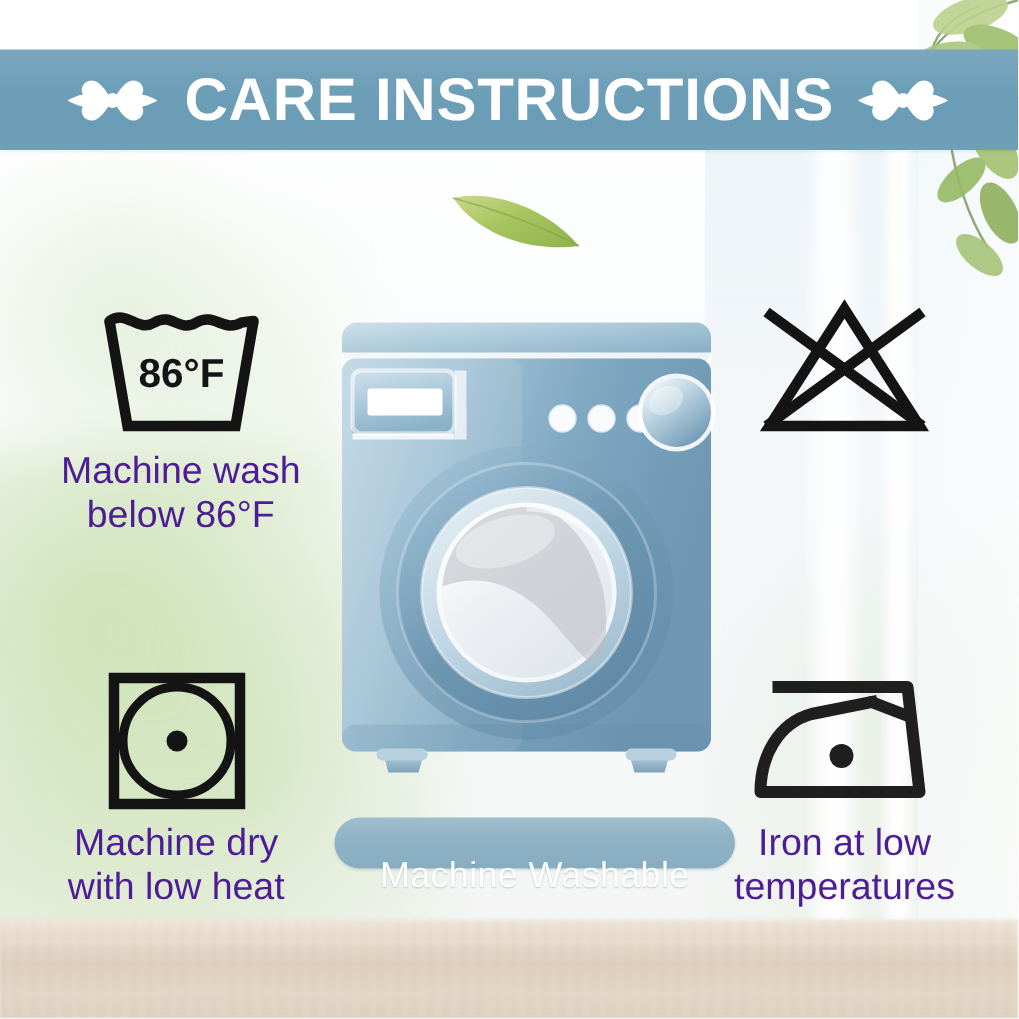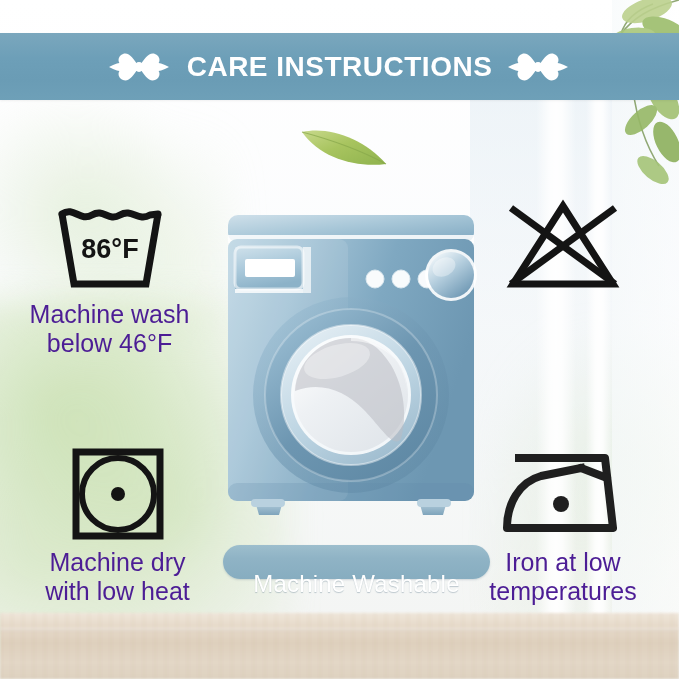--- a/index.html
+++ b/index.html
@@ -73,37 +73,37 @@
   .leaf-float{ position:absolute; left:298px; top:120px; width:95px; height:55px; }
 
   
   .banner{
     position:absolute; left:0; top:33px; width:679px; height:67px;
     background:linear-gradient(180deg,#7aa7bd 0%,#6d9fb8 38%,#6a9cb5 70%,#6ea0b8 100%);
     display:flex; align-items:center; justify-content:center;
     box-shadow:0 1px 2px rgba(0,0,0,.06);
   }
   .banner-title{
-    color:#ffffff; font-size:28px; font-weight:700; letter-spacing:.5px;
+    color:#ffffff; font-size:40px; font-weight:700; letter-spacing:.5px;
     line-height:1; white-space:nowrap; margin:0 16px;
     font-family:"Liberation Sans","DejaVu Sans",sans-serif;
   }
   .orn{ width:62px; height:46px; flex:0 0 auto; }
   .orn svg{ display:block; }
 
   
   .care{ position:absolute; text-align:center; }
   .care .sym{ display:flex; align-items:center; justify-content:center; height:108px; }
   .care .cap{
     color:#4c1d95; font-size:25px; line-height:1.16; white-space:nowrap;
     font-family:"Liberation Sans","DejaVu Sans",sans-serif; font-weight:400;
   }
   .care .cap .l2{ display:block; }
 
-  #care-wash   { left:2px;  top:192px;  width:215px; }
+  #care-wash   { left:13px;  top:192px;  width:215px; }
   #care-bleach { left:452px; top:192px;  width:222px; }
   #care-dry    { left:10px;  top:440px;  width:215px; }
   #care-iron   { left:452px; top:440px;  width:222px; }
 
   .tub-temp{
     font-size:27px; font-weight:700; fill:#141414;
     font-family:"Liberation Sans","DejaVu Sans",sans-serif;
   }
 
   
@@ -208,21 +208,21 @@
   <div class="care" id="care-wash">
     <div class="sym">
       <svg width="128" height="104" viewBox="0 0 128 104">
         <path d="M16 20 L28 90 L100 90 L112 20" fill="none" stroke="#141414" stroke-width="7" stroke-linejoin="miter" stroke-linecap="butt"></path>
         <path d="M16 20 C28 12 34 28 46 21 C58 14 62 28 74 21 C86 14 92 28 104 21 L112 20" fill="none" stroke="#141414" stroke-width="7" stroke-linecap="round" stroke-linejoin="round"></path>
         <text class="tub-temp" x="64" y="64" text-anchor="middle">86°F</text>
       </svg>
     </div>
     <div class="cap">
       <span>Machine wash</span>
-      <span class="l2">below 46°F</span>
+      <span class="l2">below 86°F</span>
     </div>
   </div>
 
   <div class="care" id="care-bleach">
     <div class="sym">
       <svg width="132" height="104" viewBox="0 0 132 104">
         <path d="M66 12 L116 90 L16 90 Z" fill="none" stroke="#141414" stroke-width="7" stroke-linejoin="miter"></path>
         <path d="M14 14 L118 90" fill="none" stroke="#141414" stroke-width="7" stroke-linecap="butt"></path>
         <path d="M118 14 L14 90" fill="none" stroke="#141414" stroke-width="7" stroke-linecap="butt"></path>
       </svg>

